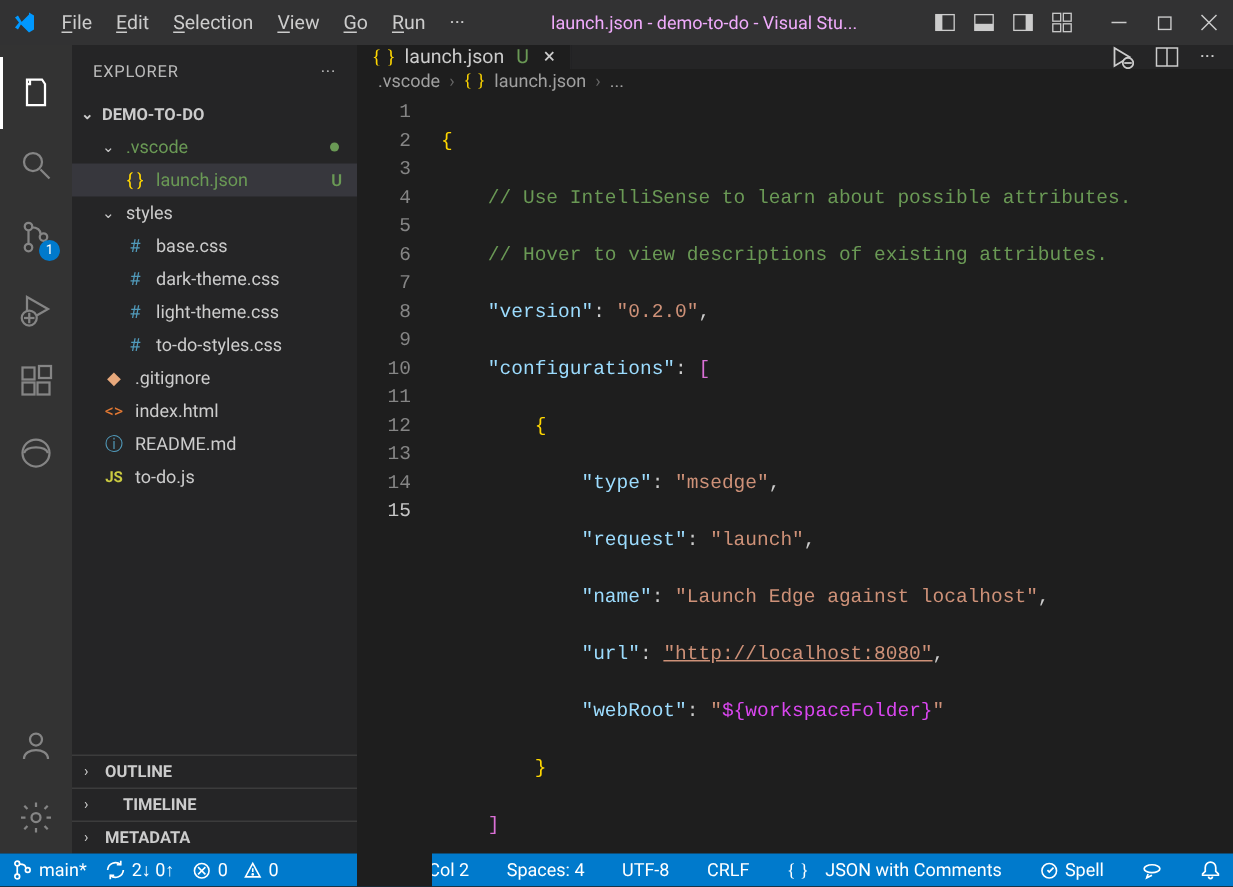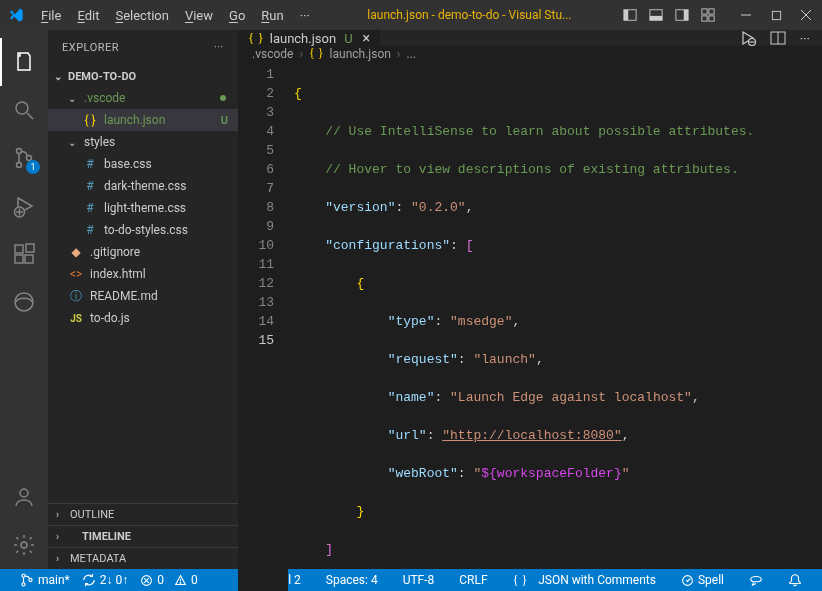--- a/index.html
+++ b/index.html
@@ -28,21 +28,21 @@
 .titlebar .menus { display: flex; gap: 2px; }
 .titlebar .menu-item {
   padding: 4px 7px;
   border-radius: 4px;
   cursor: default;
   color: #ccc;
 }
 .titlebar .title-center {
   flex: 1;
   text-align: center;
-  color: #eab308;
+  color: #f0abfc;
   font-size: 12px;
   overflow: hidden;
   text-overflow: ellipsis;
   white-space: nowrap;
   padding: 0 8px;
 }
 .titlebar .layout-icons { display: flex; gap: 10px; margin-right: 12px; }
 .titlebar .win-controls { display: flex; gap: 14px; margin-left: 8px; }
 .titlebar .icon-btn { width: 16px; height: 16px; display: flex; align-items: center; justify-content: center; color: #ccc; }
 
@@ -231,21 +231,21 @@
 .tk-tpl { color: #d946ef; }
 
 
 .statusbar {
   height: 22px;
   background: #007acc;
   color: #fff;
   display: flex;
   align-items: center;
   font-size: 12px;
-  padding: 0 20px;
+  padding: 0 8px;
   gap: 12px;
 }
 .statusbar .sb-item { display: flex; align-items: center; gap: 4px; }
 .statusbar .sb-right { margin-left: auto; display: flex; gap: 25px; align-items: center; }
 
 svg { display: block; }
 </style>
 </head>
 <body>
 
@@ -426,29 +426,29 @@
         <span class="file-icon" style="color:#519aba">ⓘ</span>
         <span class="label">README.md</span>
       </div>
       <div class="tree-row depth1">
         <span class="file-icon" style="color:#cbcb41;font-weight:700;font-size:10px">JS</span>
         <span class="label">to-do.js</span>
       </div>
     </div>
     <div class="collapsible bottom">
       <span class="folder-chev">›</span>
-      <span style="margin-left:4px;font-weight:400">OUTLINE</span>
+      <span style="margin-left:4px;font-weight:700">OUTLINE</span>
     </div>
     <div class="collapsible bottom">
       <span class="folder-chev">›</span>
       <span style="margin-left:16px;font-weight:700">TIMELINE</span>
     </div>
     <div class="collapsible bottom">
       <span class="folder-chev">›</span>
-      <span style="margin-left:4px;font-weight:400">METADATA</span>
+      <span style="margin-left:4px;font-weight:700">METADATA</span>
     </div>
   </div>
 
   <div class="editor-area">
     <div class="tabs-row">
       <div class="tab active">
         <span style="color:#ffd700;font-family:Consolas">{ }</span>
         <span>launch.json</span>
         <span class="tab-git">U</span>
         <span class="close">×</span>

